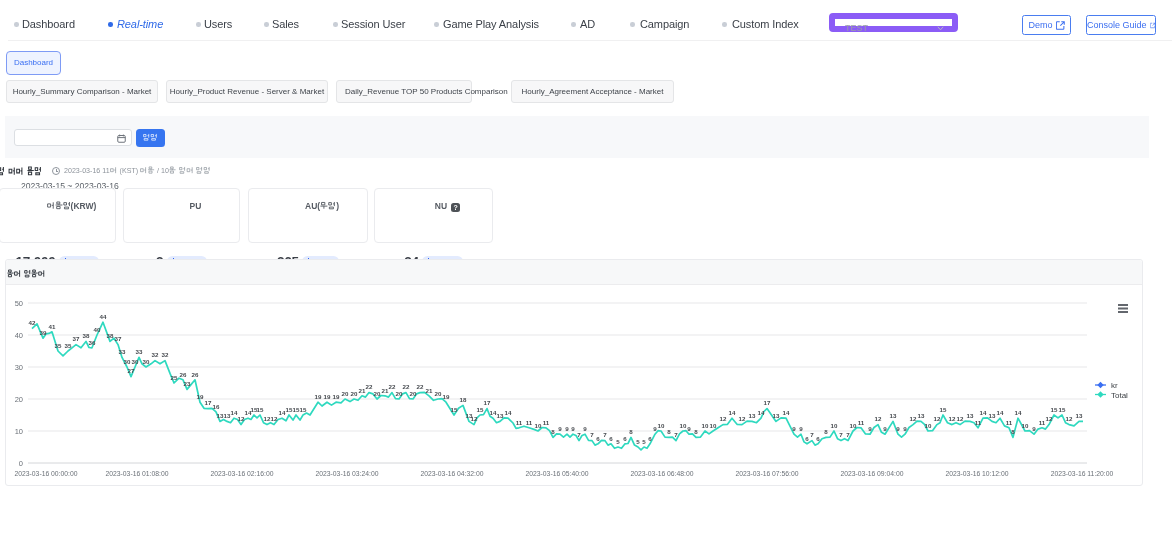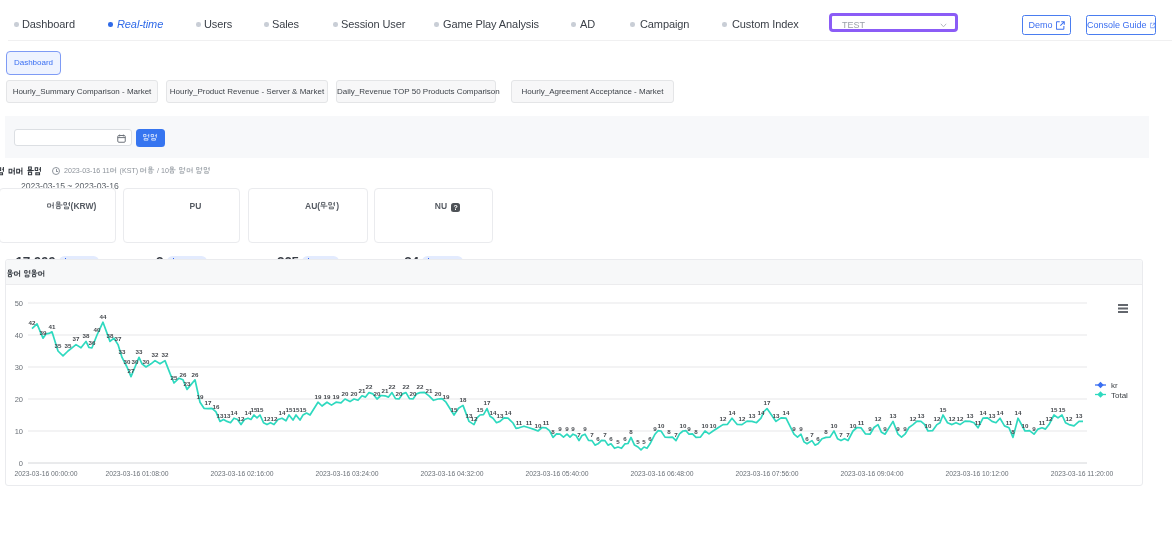--- a/index.html
+++ b/index.html
@@ -3,21 +3,21 @@
 <meta charset="utf-8">
 <style>
 * { margin:0; padding:0; box-sizing:border-box; }
 html,body { width:1172px; height:547px; background:#fff; font-family:"Liberation Sans", sans-serif; overflow:hidden; }
 #page { position:relative; width:1172px; height:547px; background:#fff; }
 .navitem { position:absolute; top:18px; font-size:11px; color:#3a3f47; letter-spacing:-0.1px; white-space:nowrap; }
 .navdot { position:absolute; top:22px; width:4.5px; height:4.5px; border-radius:50%; background:#c9ced6; }
 .nav-active { color:#2f6ae8;font-style:italic; }
 .navdot.nav-active { background:#2f6ae8; }
 #navline { position:absolute; left:8px; right:0; top:40px; height:1px; background:#f0f0f1; }
-#selbox { position:absolute; left:829px; top:13px; width:129px; height:19px; border:3px solid #8b5cf6; border-radius:4px; background:#fff; }
+#selbox { position:absolute; left:829px; top:13px; width:129px; height:19px; border:6px solid #8b5cf6; border-radius:4px; background:#fff; }
 #selbox .seltext { position:absolute; left:10px; top:3.5px; font-size:9px; color:#9aa0a8; }
 .topbtn { position:absolute; top:15px; height:20px; border:1px solid #4a7df0; border-radius:2.5px; background:#fff; color:#3c6ff0; font-size:9px; display:flex; align-items:center; justify-content:center; white-space:nowrap; }
 .extlink { margin-left:3px; }
 #dashbtn { position:absolute; left:6px; top:51px; width:55px; height:24px; background:#eef3ff; border:1px solid #7e9bf5; border-radius:4px; color:#3a6ff2; font-size:8px; line-height:22px; text-align:center; }
 .tab { position:absolute; top:80px; height:23px; background:#f7f7f8; border:1px solid #e4e5e7; border-radius:3px; color:#3f444b; font-size:8px; line-height:21px; text-align:center; white-space:nowrap; }
 #filterbar { position:absolute; left:5px; top:116px; width:1144px; height:42px; background:#f7f8fa; }
 #dateinput { position:absolute; left:9px; top:13px; width:118px; height:17px; background:#fff; border:1px solid #dcdfe3; border-radius:3px; }
 #dateinput .dtext { position:absolute; left:6px; top:3px; font-size:8.6px; color:#5c6269;margin-top:48px; }
 #searchbtn { position:absolute; left:131px; top:13px; width:29px; height:17.5px; background:#3675f0; border-radius:3.5px; display:flex; align-items:center; justify-content:center; }
 #caption { position:absolute; left:-10px; top:166px; }
@@ -69,21 +69,21 @@
         <path d="M7 1h4v4M11 1L5.8 6.2" fill="none" stroke="#3c6ff0" stroke-width="1.4"></path>
       </svg></div>
   <div class="topbtn" style="left:1074px; width:70px;margin-left:12px;">Console Guide<svg class="extlink" width="9" height="9" viewBox="0 0 12 12">
         <path d="M10.5 6.5v3.5a1 1 0 0 1-1 1h-8a1 1 0 0 1-1-1v-8a1 1 0 0 1 1-1H5" fill="none" stroke="#3c6ff0" stroke-width="1.4"></path>
         <path d="M7 1h4v4M11 1L5.8 6.2" fill="none" stroke="#3c6ff0" stroke-width="1.4"></path>
       </svg></div>
   <div id="navline"></div>
   <div id="dashbtn">Dashboard</div>
   <div class="tab" style="left:6px; width:152px;">Hourly_Summary Comparison - Market</div>
   <div class="tab" style="left:166px; width:162px;">Hourly_Product Revenue - Server &amp; Market</div>
-  <div class="tab" style="left:336px; width:160px;">Daily_Revenue TOP 50 Products Comparison</div>
+  <div class="tab" style="left:336px; width:136px;padding-left:8px;">Daily_Revenue TOP 50 Products Comparison</div>
   <div class="tab" style="left:511px; width:163px;">Hourly_Agreement Acceptance - Market</div>
   <div id="filterbar">
     <div id="dateinput">
         <span class="dtext">2023-03-15 ~ 2023-03-16</span>
       <svg style="position:absolute;right:5px;top:3.5px" width="9" height="9" viewBox="0 0 12 12">
           <rect x="1" y="2" width="10" height="9" rx="1.5" fill="none" stroke="#6b7178" stroke-width="1.3"></rect>
           <path d="M1 4.8h10" stroke="#6b7178" stroke-width="1.3"></path>
           <path d="M3.5 0.8v2.4M8.5 0.8v2.4" stroke="#6b7178" stroke-width="1.3"></path>
         </svg>
     </div>

